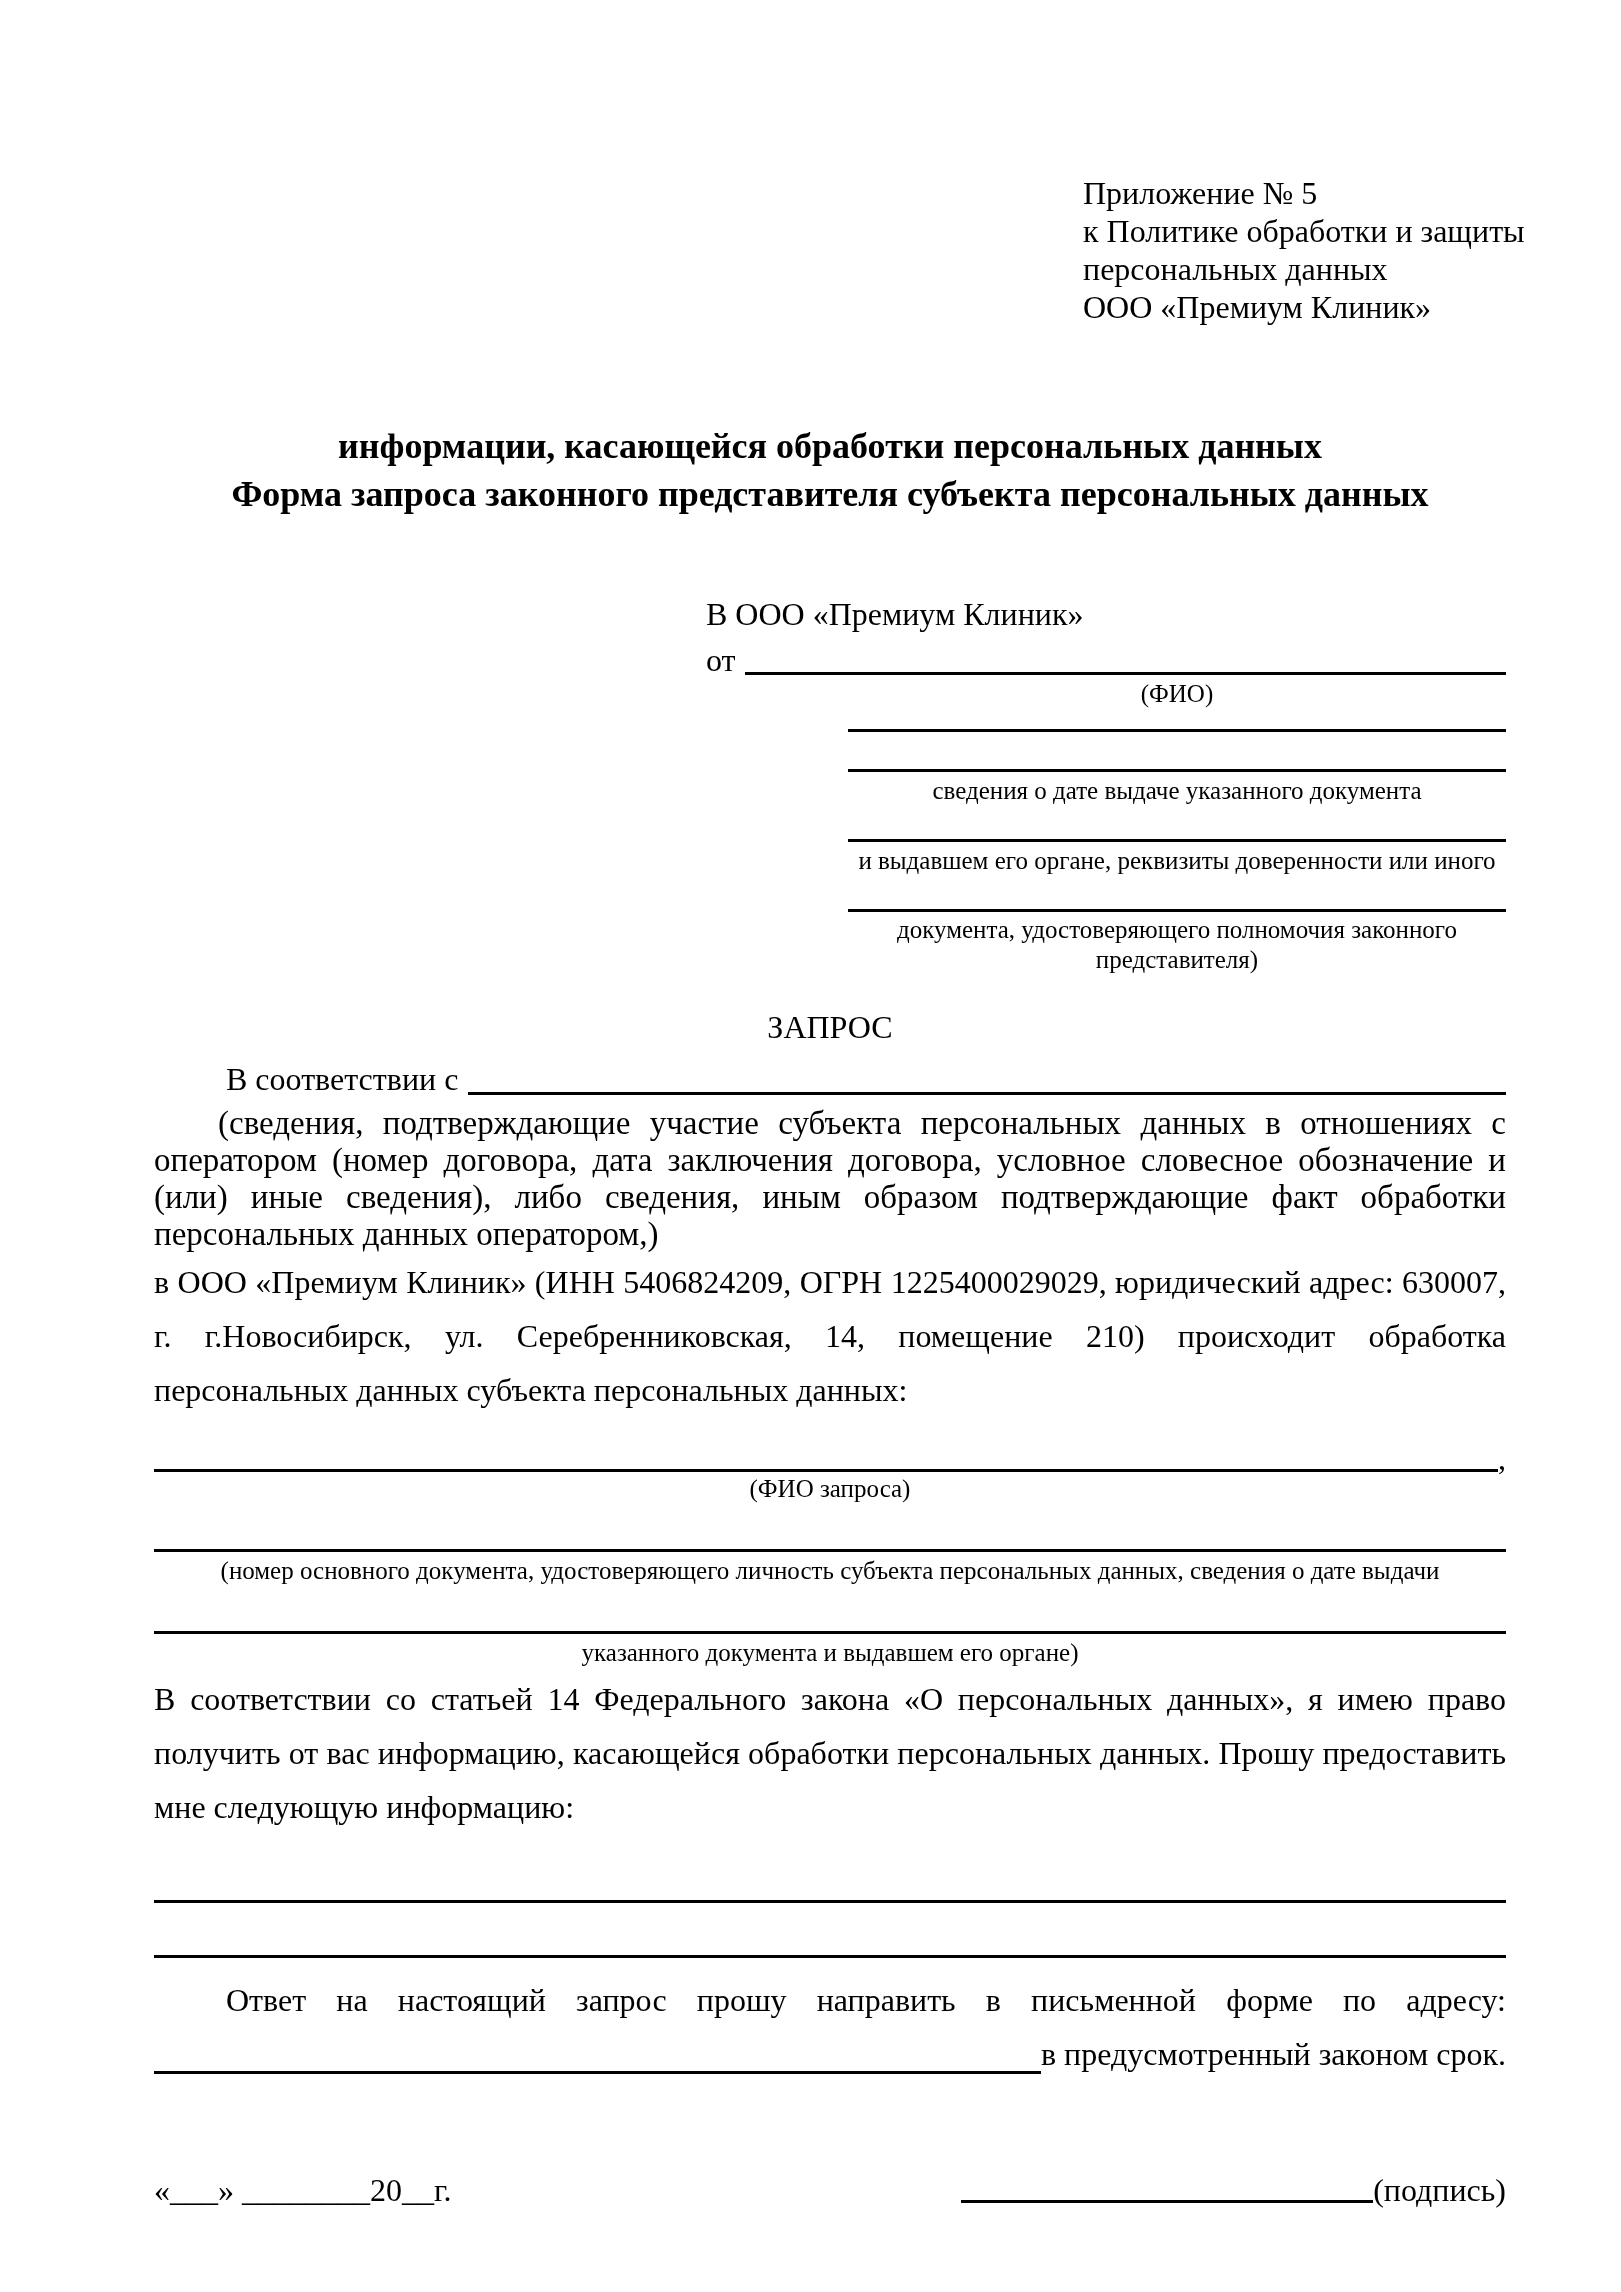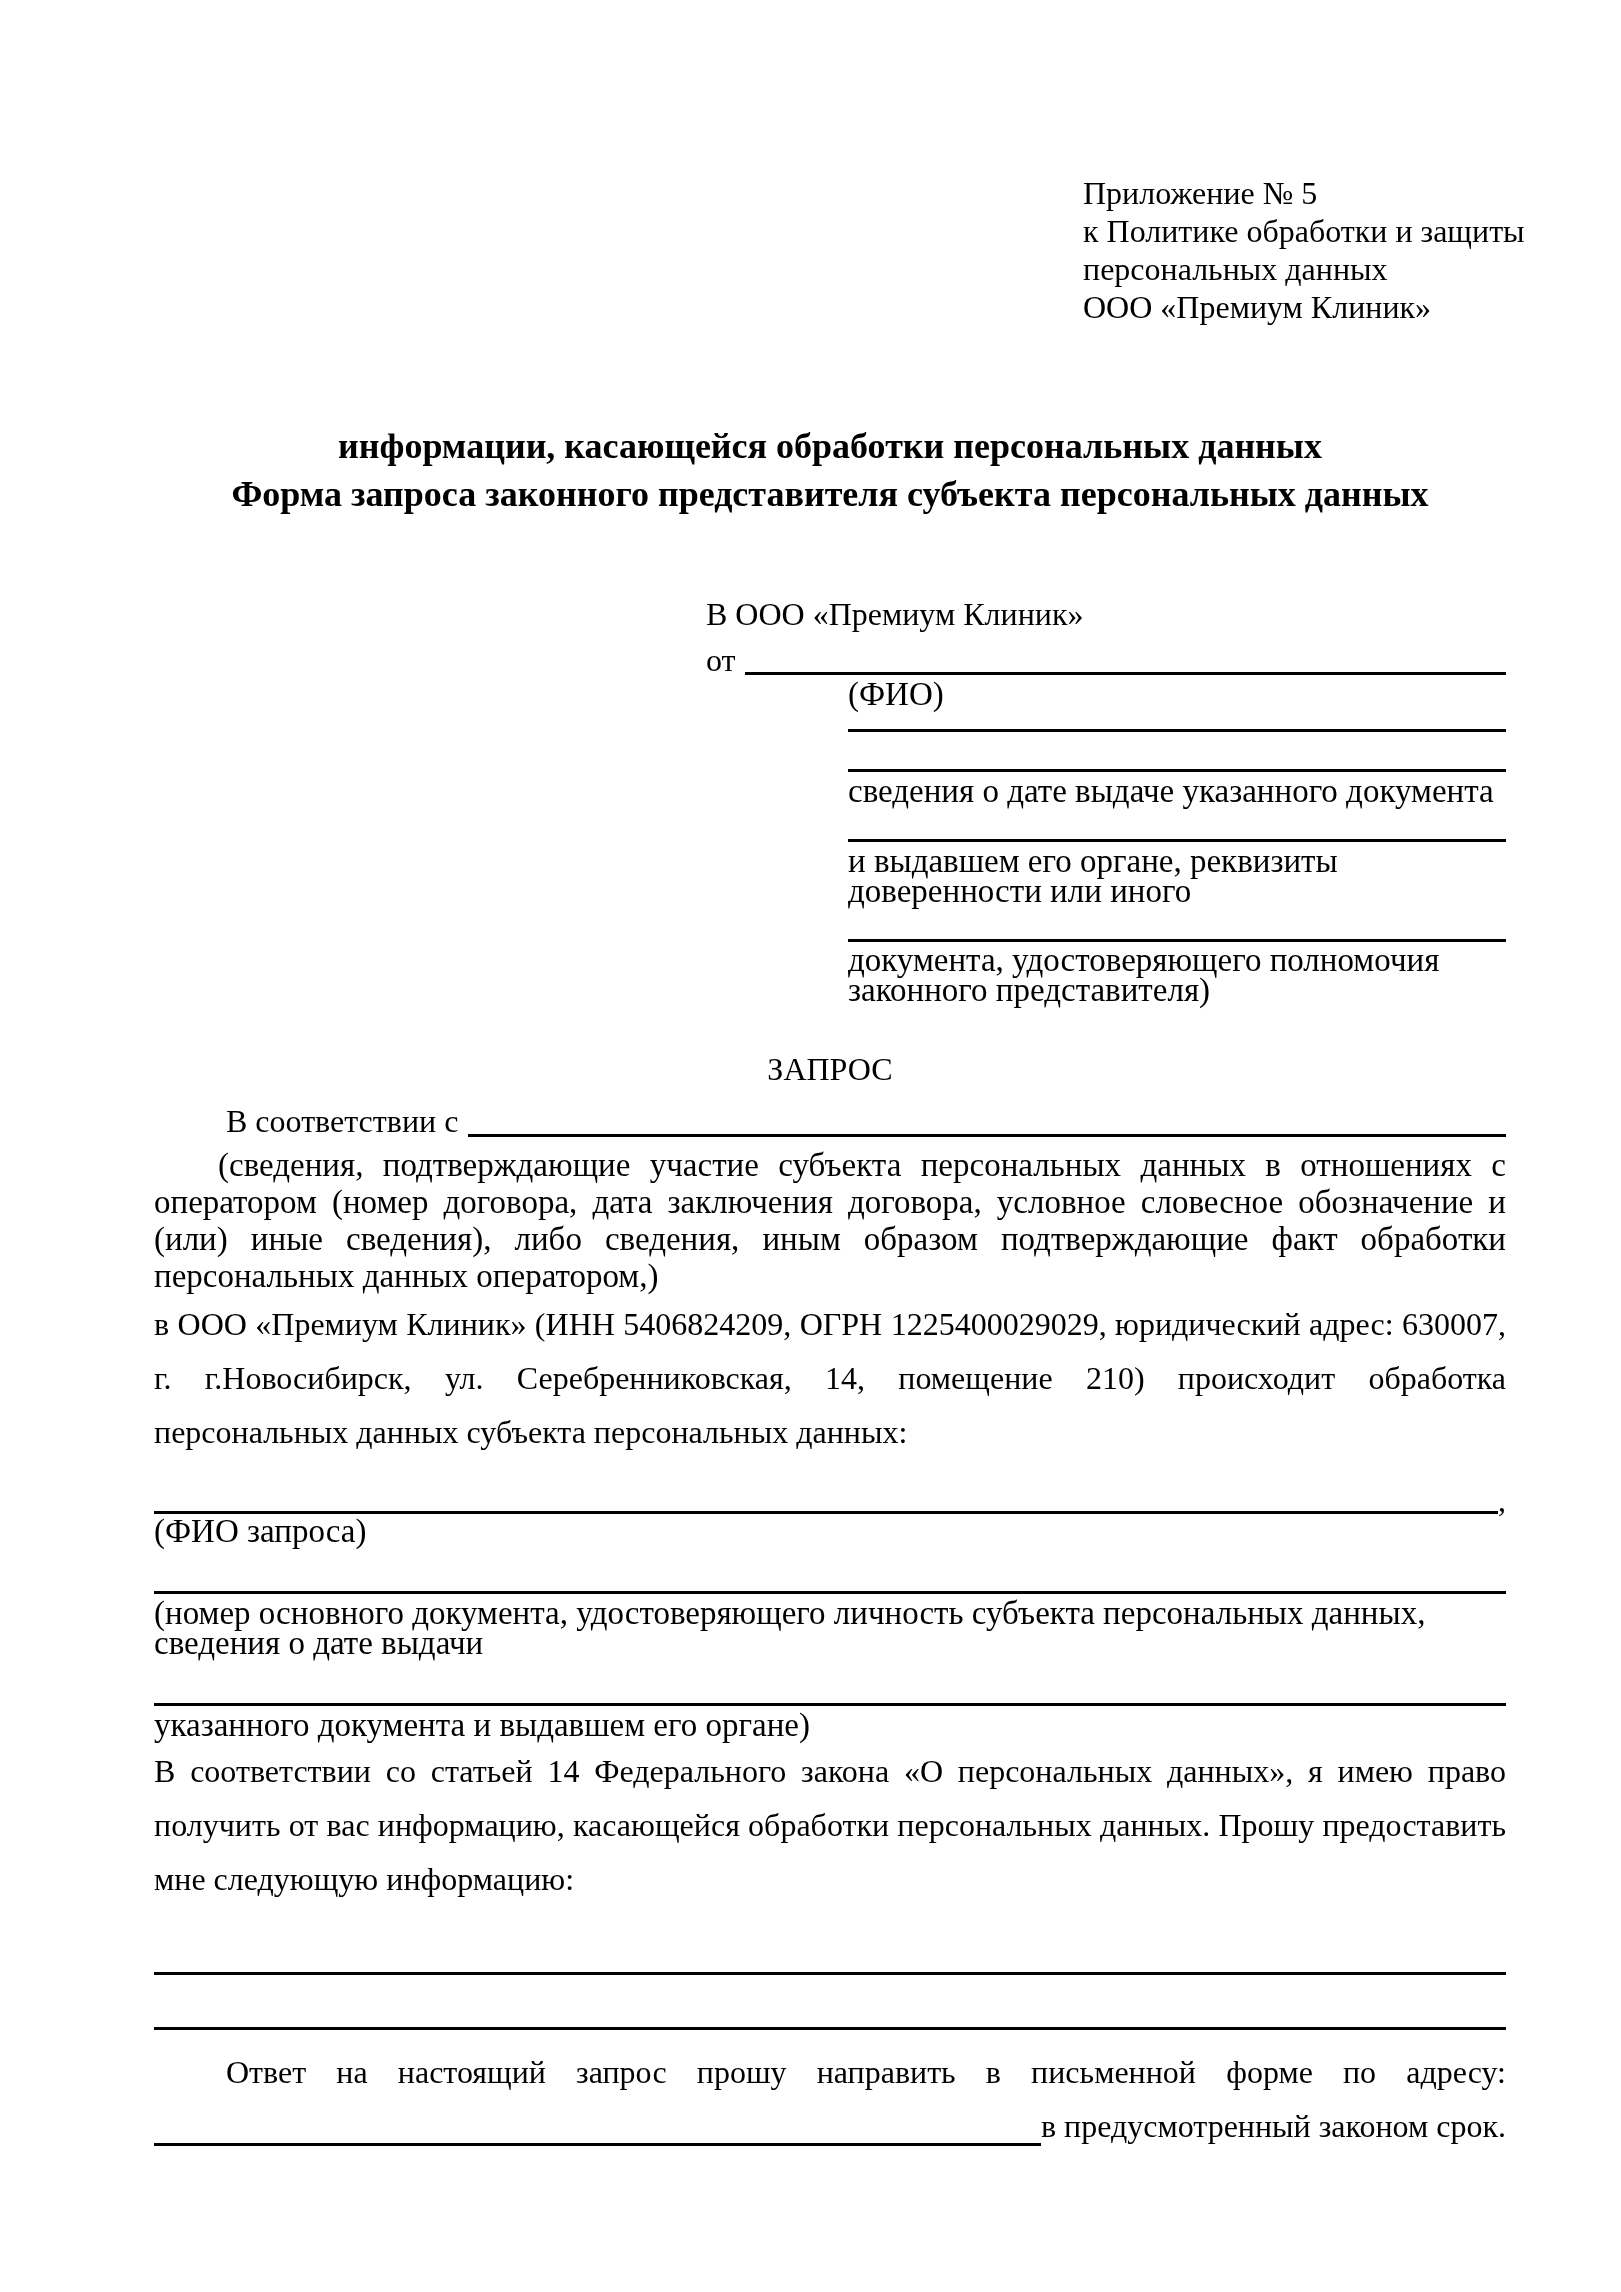--- a/index.html
+++ b/index.html
@@ -49,33 +49,34 @@
   }
   .flex-line {
     flex: 1 1 auto;
     margin-left: 9.8px;
     margin-bottom: 3.9px;
   }
   .doc-col {
     margin-left: 142px; 
   }
   .small-cap {
-    font-size: 33px;
+    font-size: 25px;
     line-height: 30px;
+    text-align: center;
   }
   .doc-col .blank {
     height: 33px;
     border-bottom: 3.9px solid #000;
     margin-bottom: 3.9px;
   }
   .doc-col .blank.first { height: 19.6px; }
 
   
   .request-heading {
-    margin-top: 46px;
+    margin-top: 34px;
     text-align: center;
   }
   .intro-row {
     display: flex;
     align-items: flex-end;
     margin-top: 13.7px;
     padding-left: 72px;
   }
   .intro-row .lbl { flex: 0 0 auto; }
   .note-par {

